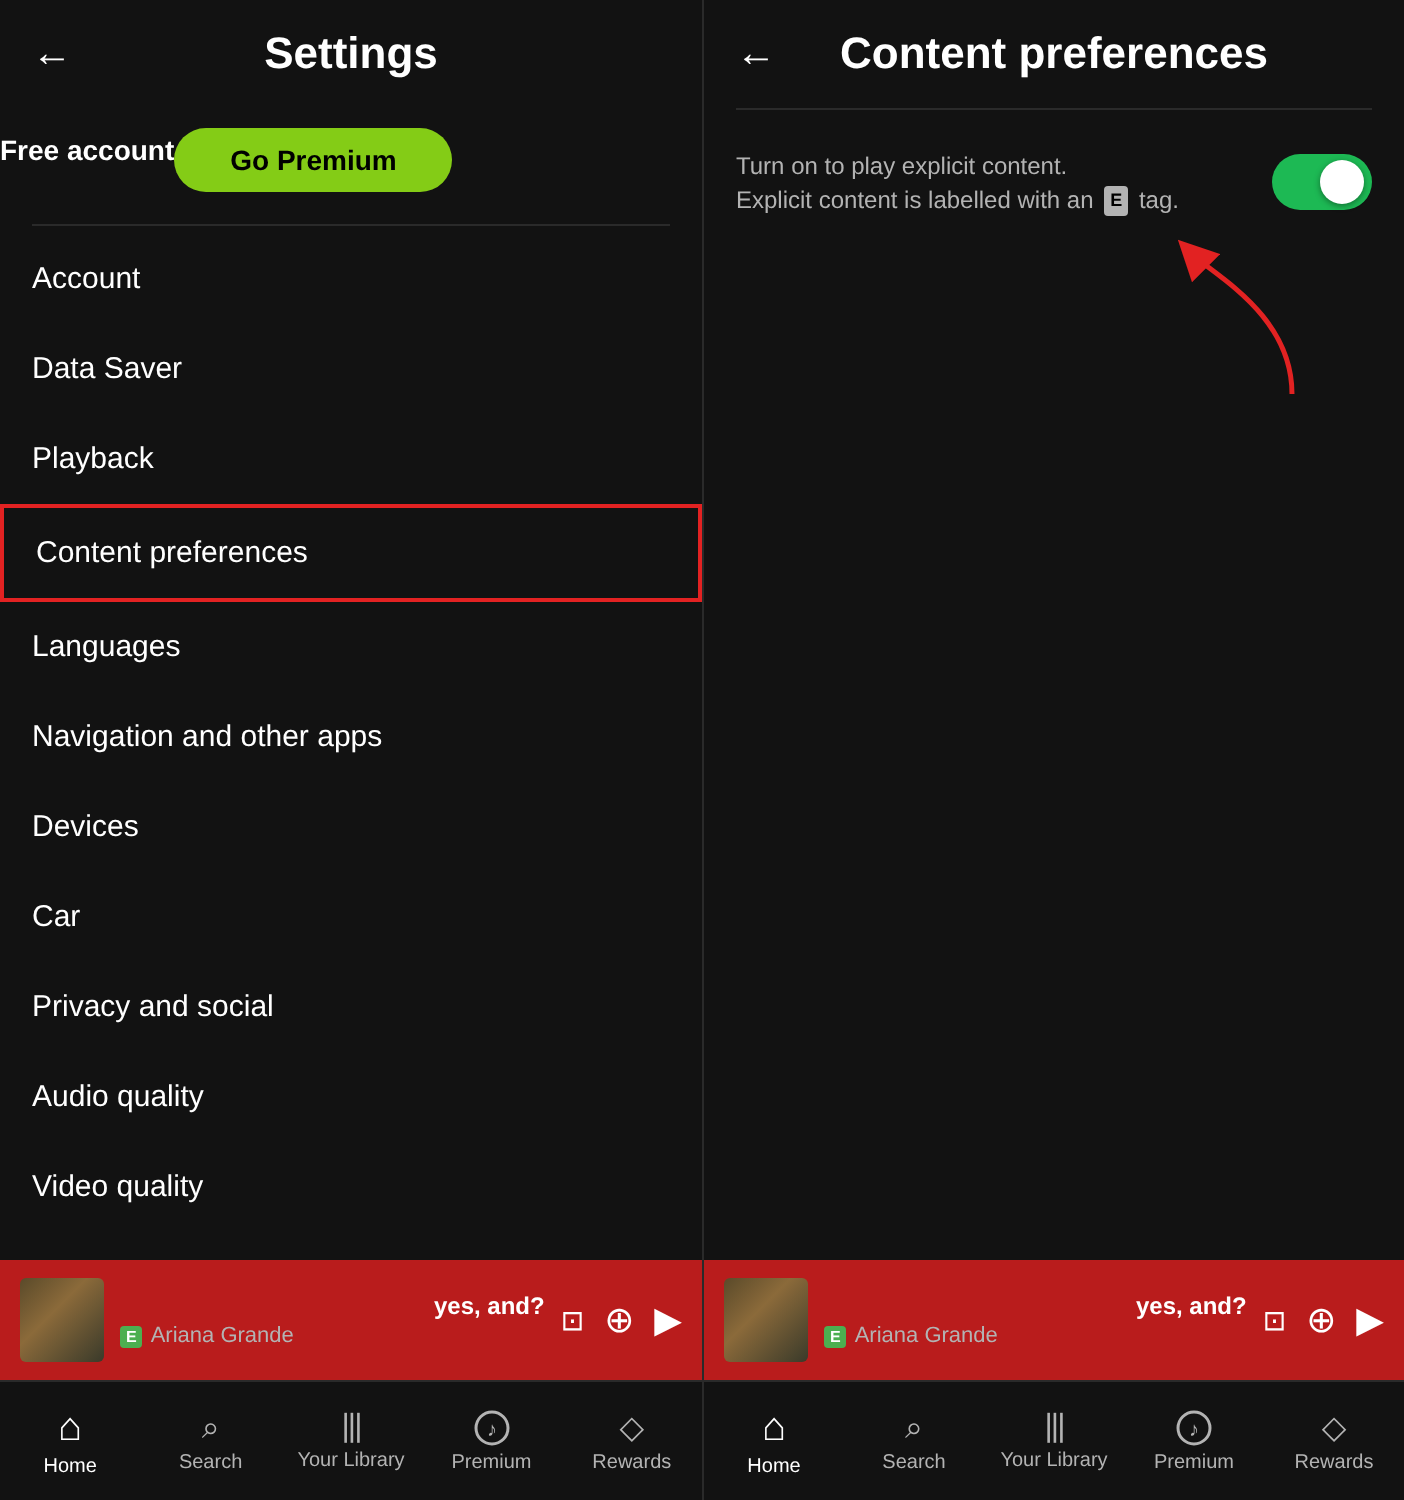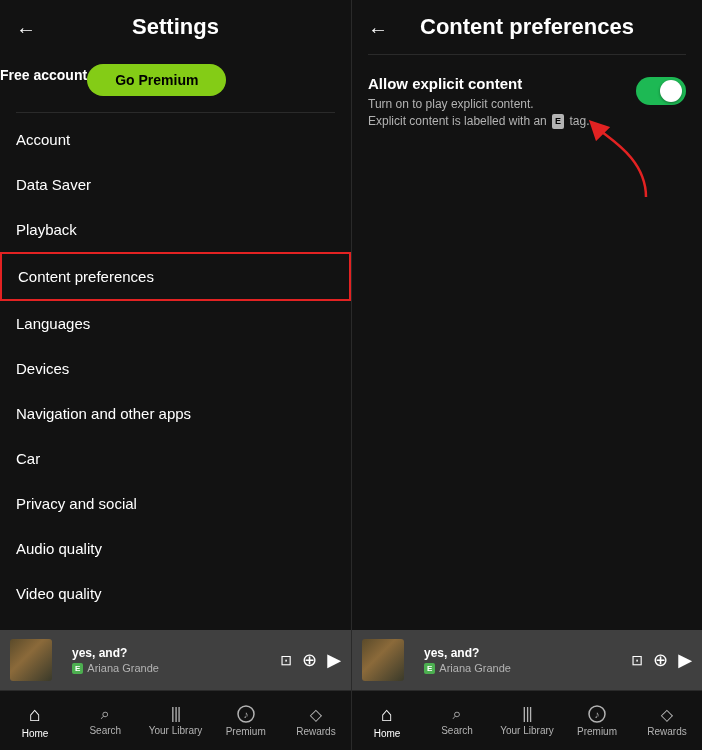--- a/index.html
+++ b/index.html
@@ -94,25 +94,26 @@
       cursor: pointer;
       position: relative;
     }
     .menu-item.active {
       border: 2px solid #e22222;
     }
 
     
     .now-playing-bar {
       height: 60px;
-      background: #404040;
+      background: #b91c1c;
       display: flex;
       align-items: center;
       padding: 0 10px;
-      gap: 20px;
+      gap: 8px;
+      text-align: right;
     }
     .now-playing-thumb {
       width: 42px;
       height: 42px;
       background: #333;
       border-radius: 3px;
       flex-shrink: 0;
       overflow: hidden;
       position: relative;
     }
@@ -302,24 +303,24 @@
     <div class="menu-item">
       <span>Playback</span>
     </div>
     <div class="menu-item active">
       <span>Content preferences</span>
     </div>
     <div class="menu-item">
       <span>Languages</span>
     </div>
     <div class="menu-item">
+      <span>Navigation and other apps</span>
+    </div>
+    <div class="menu-item">
       <span>Devices</span>
-    </div>
-    <div class="menu-item">
-      <span>Navigation and other apps</span>
     </div>
     <div class="menu-item">
       <span>Car</span>
     </div>
     <div class="menu-item">
       <span>Privacy and social</span>
     </div>
     <div class="menu-item">
       <span>Audio quality</span>
     </div>
@@ -379,21 +380,20 @@
   <div class="header">
     <span class="header-back">←</span>
     <span class="header-title">Content preferences</span>
   </div>
 
   <div class="header-divider"></div>
 
   <div class="content-prefs-body">
     <div class="pref-item">
       <div class="pref-text">
-        <div class="pref-title">Allow explicit content</div>
         <div class="pref-desc">
           <span>Turn on to play explicit content.</span><br>
           <span>Explicit content is labelled with an</span>
           <span class="explicit-inline">E</span>
           <span>tag.</span>
         </div>
       </div>
       <div class="toggle-wrap">
         <div class="toggle">
           <div class="toggle-knob"></div>

